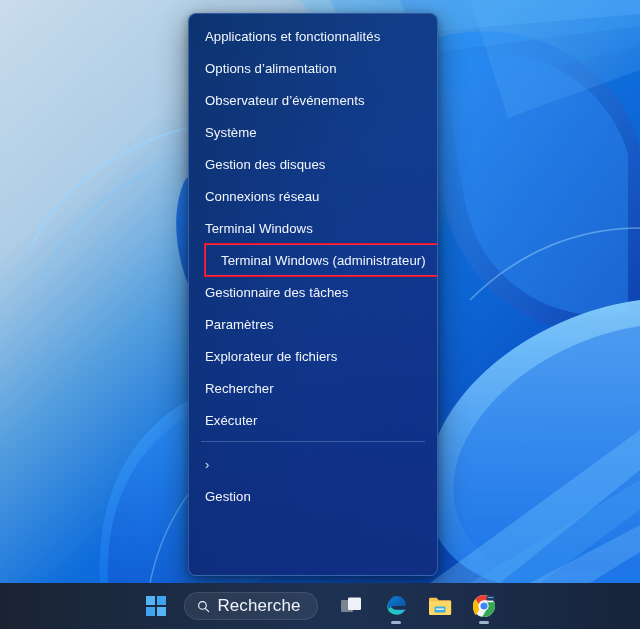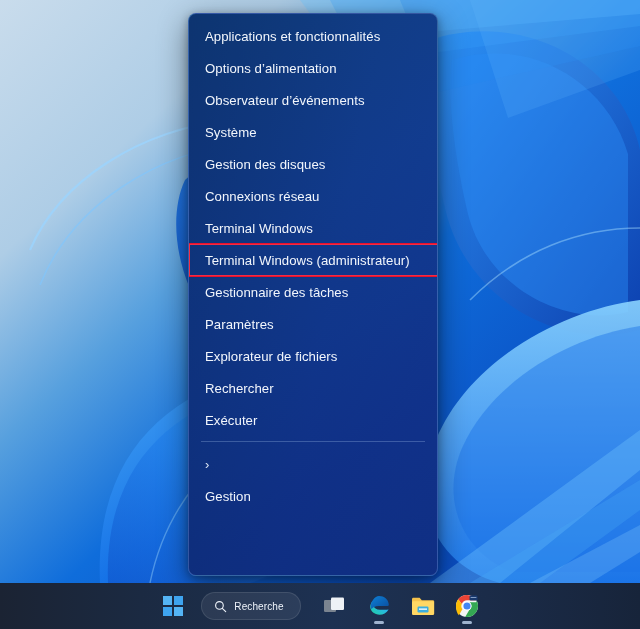--- a/index.html
+++ b/index.html
@@ -35,21 +35,21 @@
     width:10px; height:3px; border-radius:2px; background:#9fb3cf;
   }
   #search-pill{
     height:28px; padding:0 16px 0 12px;
     background:rgba(255,255,255,0.07);
     border:1px solid rgba(255,255,255,0.10);
     border-radius:16px;
     display:flex; align-items:center; gap:7px;
     margin:0 12px 0 6px;
   }
-  #search-pill .lbl{ color:#eef3fa; font-size:10px; letter-spacing:.1px; }
+  #search-pill .lbl{ color:#eef3fa; font-size:17px; letter-spacing:.1px; }
 
   
   #context-menu{
     position:absolute; left:188px; top:13px; width:250px; height:563px;
     border-radius:8px;
     background:linear-gradient(145deg,#10437f 0%,#123f86 16%,#123c8e 38%,#11368c 58%,#102f86 76%,#0f2b7d 100%);
     border:1px solid rgba(140,185,245,0.30);
     box-shadow:0 9px 30px rgba(0,0,0,0.45), 0 2px 8px rgba(0,0,0,0.30);
     overflow:hidden;
     padding-top:6px;
@@ -67,21 +67,21 @@
   }
   .menu-item .txt{ flex:1; }
   .chev{ color:#dbe6f6; font-size:13px; line-height:1; padding-right:2px; }
   .menu-sep{
     height:1px; margin:5px 12px 6px 12px;
     background:rgba(175,205,245,0.28); position:relative; z-index:2;
   }
   .menu-item.highlight{
     outline:2px solid #e8112d;
     outline-offset:-1px;
-    width:250px; margin-left:0;
+    width:250px; margin-left:16px;
   }
   .menu-item.highlight::before{
     content:""; position:absolute; left:0; top:0; right:0; bottom:0;
     border:1px solid rgba(255,70,90,0.5); pointer-events:none;
   }
 </style>
 </head>
 <body>
 
 <div id="wallpaper">

